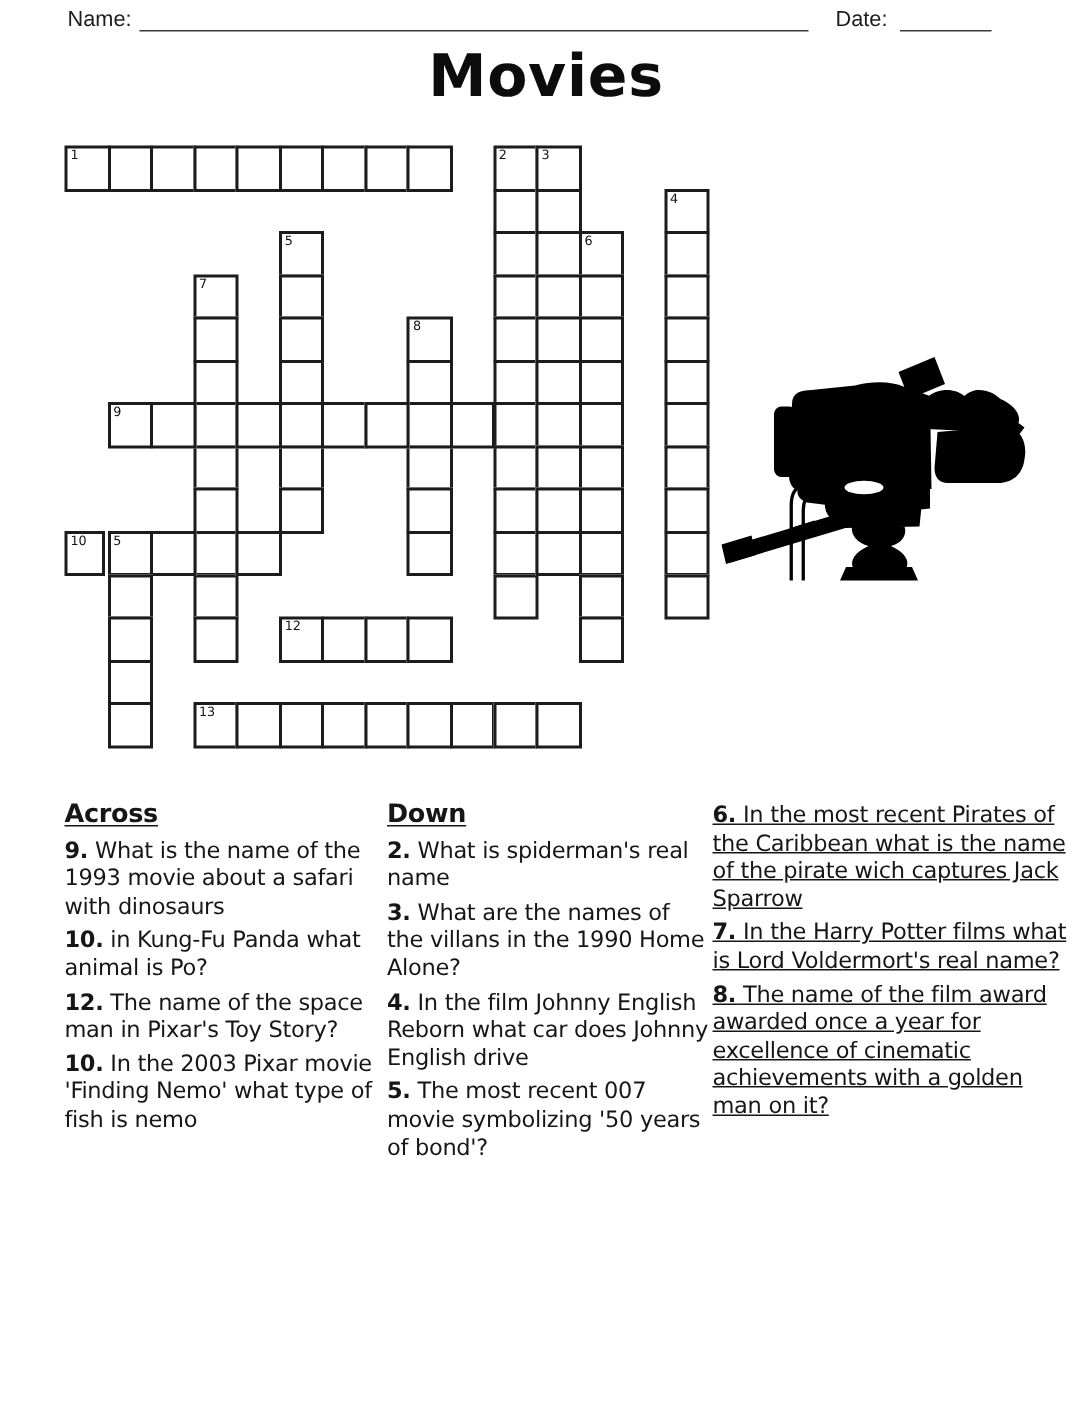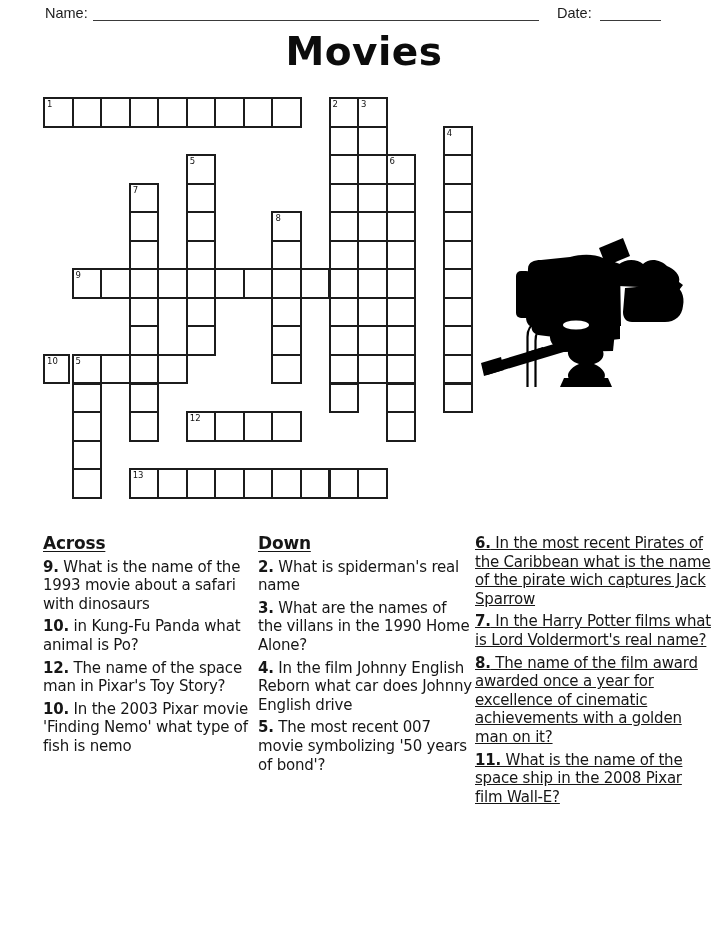--- a/index.html
+++ b/index.html
@@ -240,17 +240,16 @@
         <p class="clue"><b class="clue-num">4.</b> In the film Johnny English Reborn what car does Johnny English drive</p>
         <p class="clue"><b class="clue-num">5.</b> The most recent 007 movie symbolizing '50 years of bond'?</p>
       </div>
   </div>
 
   <div id="col-down2" class="clue-col">
     <div id="down-list-2">
         <p class="clue"><b class="clue-num">6.</b> In the most recent Pirates of the Caribbean what is the name of the pirate wich captures Jack Sparrow</p>
         <p class="clue"><b class="clue-num">7.</b> In the Harry Potter films what is Lord Voldermort's real name?</p>
         <p class="clue"><b class="clue-num">8.</b> The name of the film award awarded once a year for excellence of cinematic achievements with a golden man on it?</p>
-        <p class="clue"><b class="clue-num">11.</b> What is the name of the space ship in the 2008 Pixar film Wall-E?</p>
       </div>
   </div>
 
 </div>
 
 </body></html>

